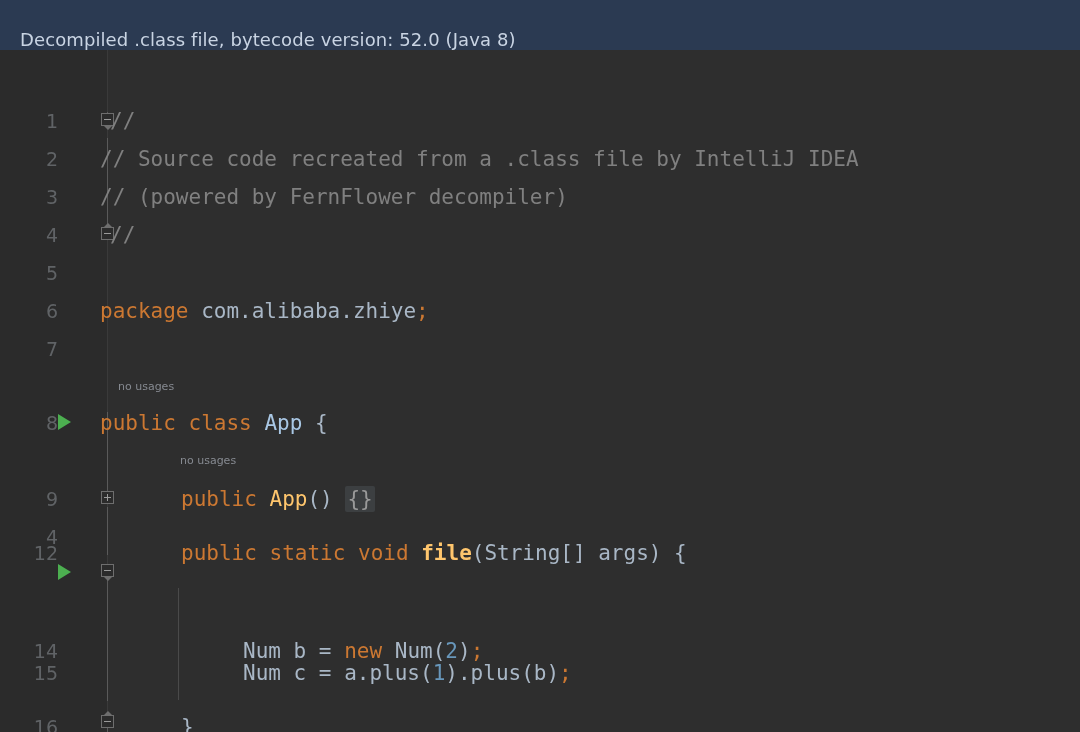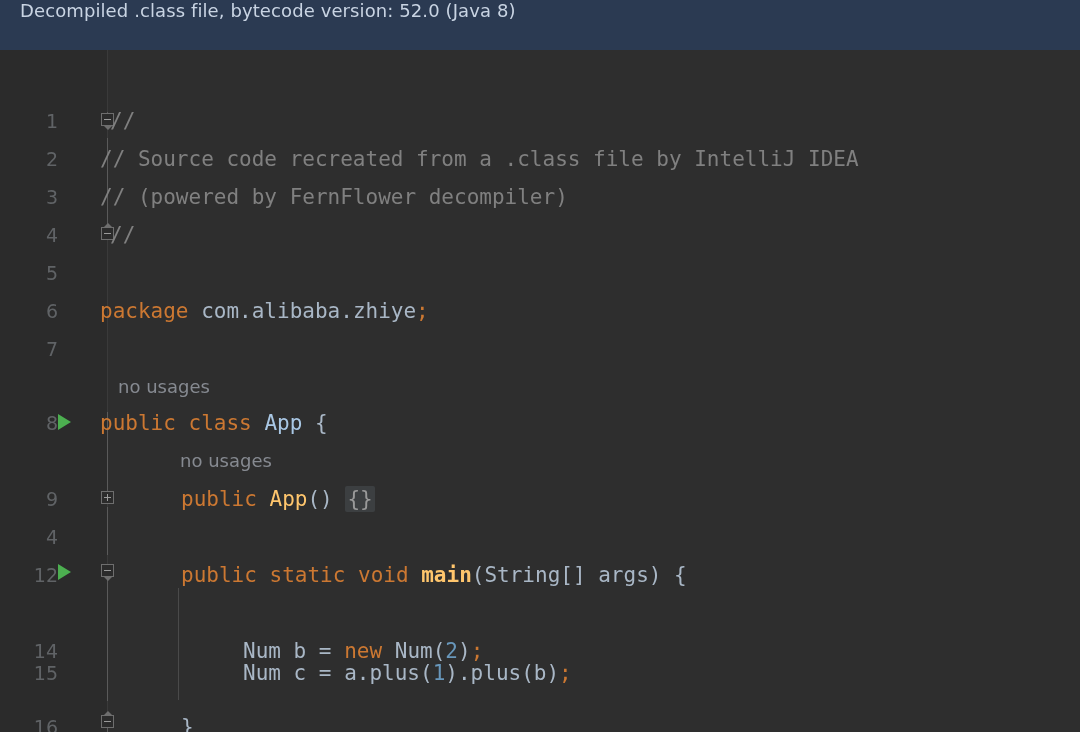--- a/index.html
+++ b/index.html
@@ -12,21 +12,21 @@
     height: 732px;
     overflow: hidden;
     font-family: "DejaVu Sans Mono", monospace;
   }
 
   
   #banner {
     height: 50px;
     background: #2b3a52;
     display: flex;
-    align-items: flex-start;
+    align-items: flex-end;
     box-sizing: border-box;
     padding-left: 20px;
   }
   #banner-text {
     color: #c9d4e3;
     font-family: "DejaVu Sans", sans-serif;
     font-size: 18px;
     letter-spacing: 0.1px;
     white-space: nowrap;
   }
@@ -92,21 +92,21 @@
   .hint-row {
     position: absolute;
     left: 0;
     height: 30px;
     line-height: 30px;
   }
   .hint {
     position: absolute;
     color: #868a91;
     font-family: "DejaVu Sans", sans-serif;
-    font-size: 18px;
+    font-size: 11px;
     white-space: pre;
   }
 
   
   .kw      { color: #cc7832; }
   .cmt     { color: #808080; }
   .ident   { color: #a9b7c6; }
   .cls     { color: #a9c7e4; }
   .ctor    { color: #ffc66d; }
   .method  { color: #ffc66d; font-weight: bold; }
@@ -274,23 +274,23 @@
 
   <div class="row" style="top:430px;">
     <span class="lineno">9</span>
     <span class="code" style="left:181px;"><span class="kw">public </span><span class="ctor">App</span><span class="punct">()</span><span> </span><span class="fold-ph">{}</span></span>
   </div>
 
   <div class="row" style="top:468px;">
     <span class="lineno">4</span>
   </div>
 
-  <div class="row" style="top:506px;">
+  <div class="row" style="top:484px;">
     <span class="lineno">12</span>
-    <span class="code" style="left:181px;"><span class="kw">public static void </span><span class="method">main</span><span class="punct">(String[] args) {</span></span>
+    <span class="code" style="left:181px;"><span class="kw">public static void </span><span class="method">file</span><span class="punct">(String[] args) {</span></span>
   </div>
 
 
   <div class="row" style="top:582px;">
     <span class="lineno">14</span>
     <span class="code" style="left:243px;"><span class="ident">Num b = </span><span class="kw">new </span><span class="ident">Num(</span><span class="num">2</span><span class="ident">)</span><span class="semi">;</span></span>
   </div>
 
   <div class="row" style="top:604px;">
     <span class="lineno">15</span>

